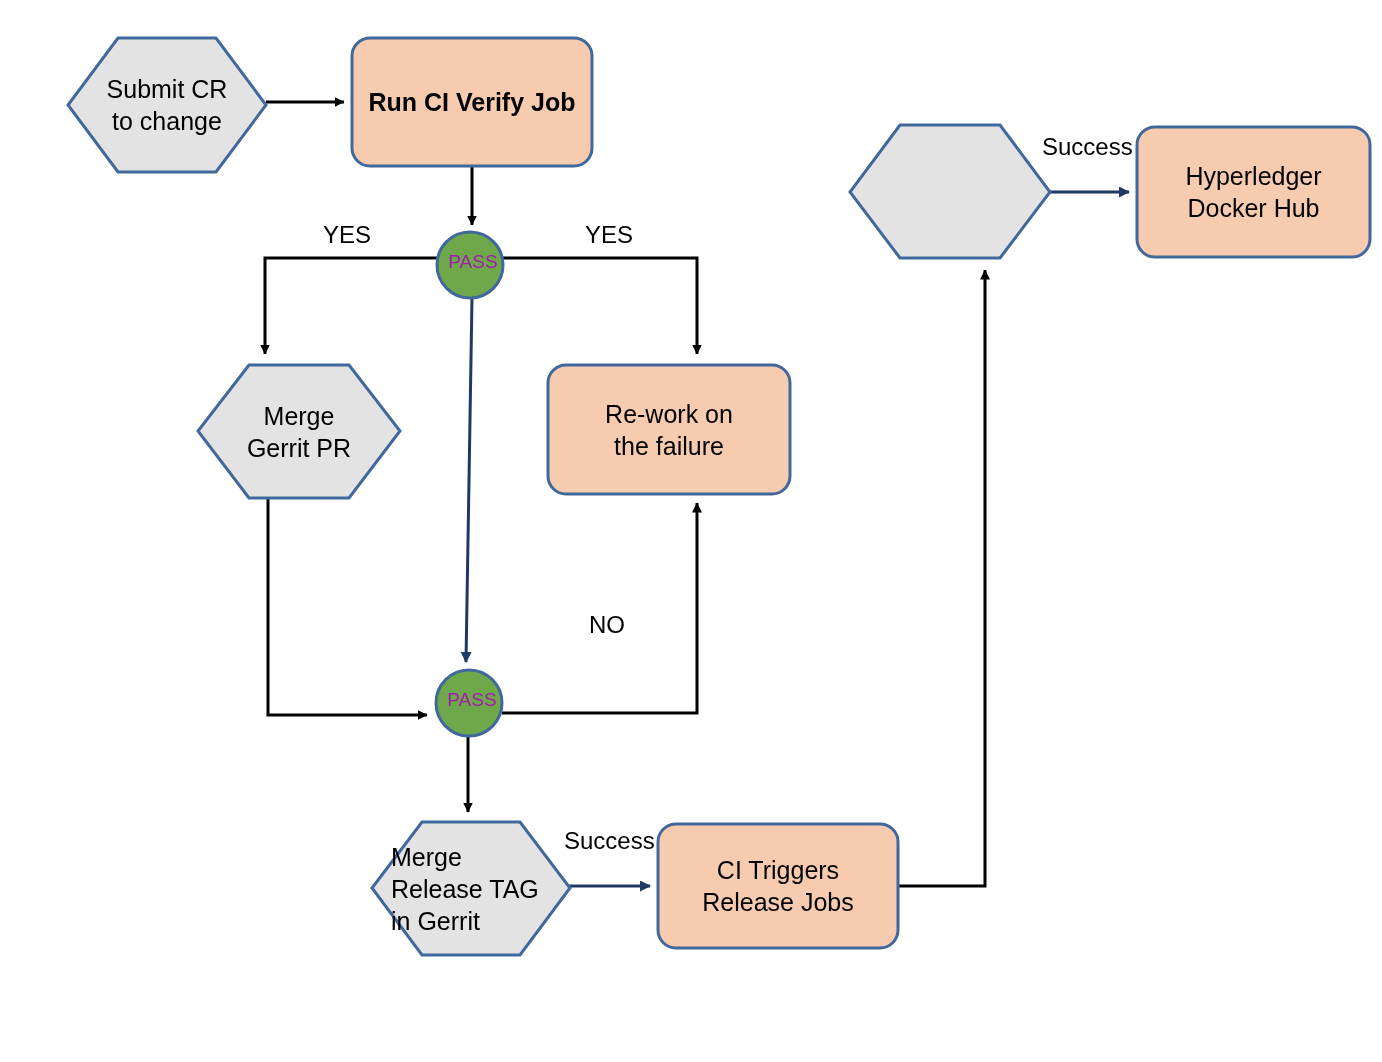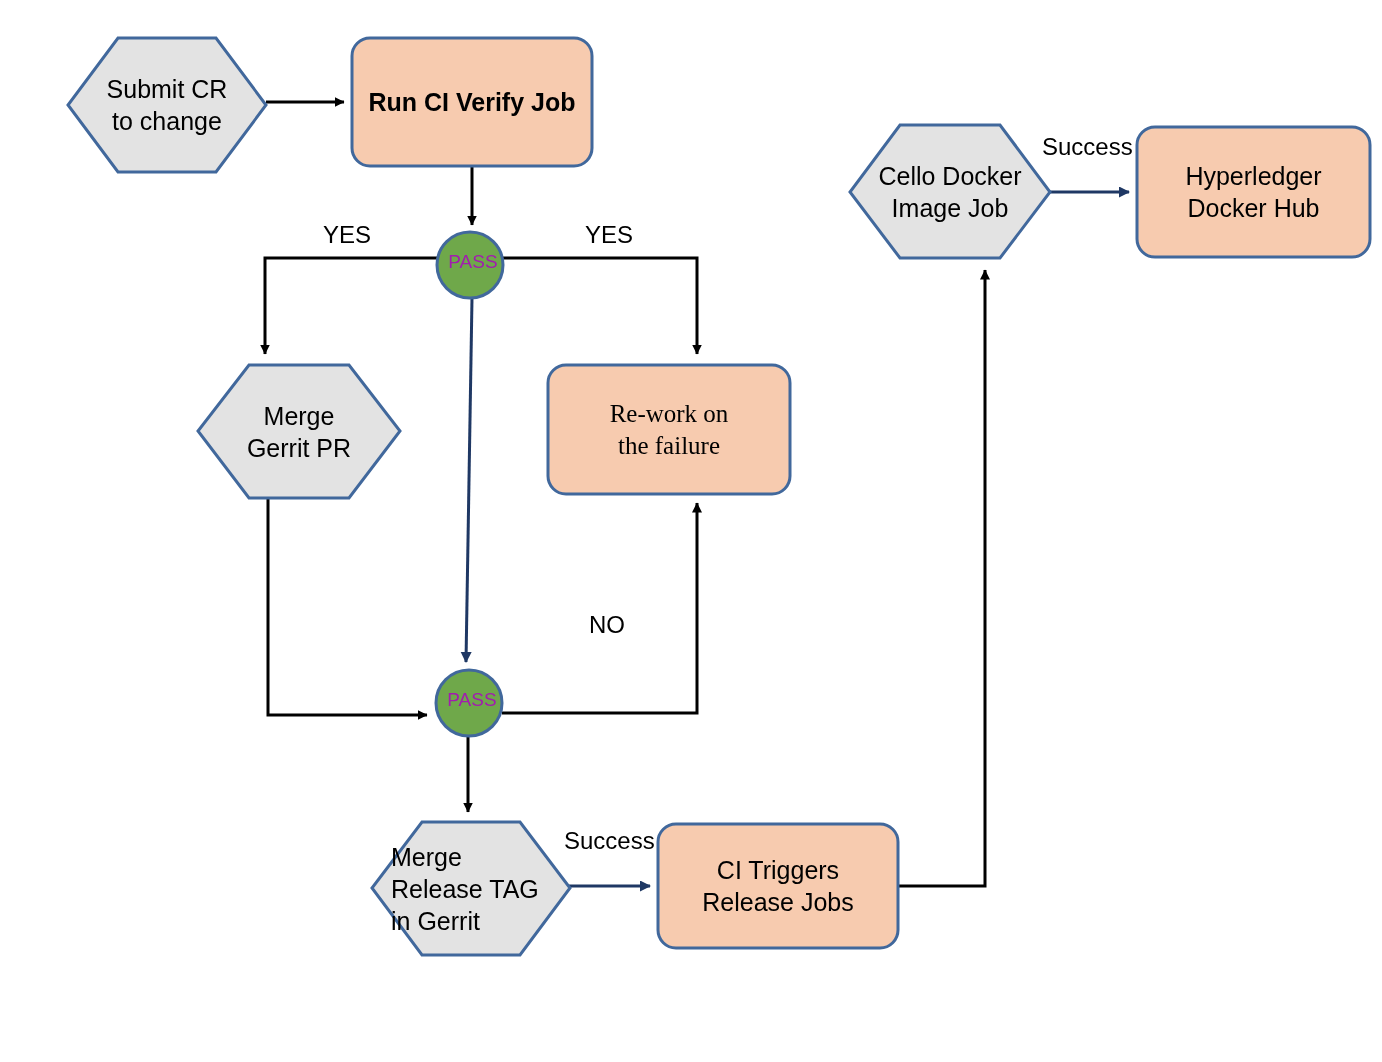--- a/index.html
+++ b/index.html
@@ -139,34 +139,32 @@
   <div class="node-label" style="left:68px; top:38px; width:198px; height:134px;">Submit CR
 to change</div>
 
   <div class="node-label" style="left:352px; top:38px; width:240px; height:128px;font-weight:bold;">Run CI Verify Job</div>
 
   <div class="pass-label" style="left:433px; top:252px;">PASS</div>
 
   <div class="node-label" style="left:198px; top:365px; width:202px; height:133px;">Merge
 Gerrit PR</div>
 
-  <div class="node-label" style="left:548px; top:365px; width:242px; height:129px;font-family:Liberation Serif, serif;">Re-work on
+  <div class="node-label" style="left:548px; top:365px; width:242px; height:129px;">Re-work on
 the failure</div>
 
   <div class="pass-label" style="left:432px; top:690px;">PASS</div>
 
   <div class="node-label" style="left:365px; top:822px; width:215px; height:133px; align-items:flex-start; padding-left:26px; box-sizing:border-box; text-align:left;">Merge
 Release TAG
 in Gerrit</div>
 
   <div class="node-label" style="left:658px; top:824px; width:240px; height:124px;">CI Triggers
 Release Jobs</div>
 
-  <div class="node-label" style="left:850px; top:125px; width:200px; height:133px;">Cello Docker
-Image Job</div>
 
   <div class="node-label" style="left:1137px; top:127px; width:233px; height:130px;">Hyperledger
 Docker Hub</div>
 
   <div class="edge-label" style="left:323px; top:222px;">YES</div>
 
   <div class="edge-label" style="left:585px; top:222px;">YES</div>
 
   <div class="edge-label" style="left:589px; top:612px;">NO</div>
 

